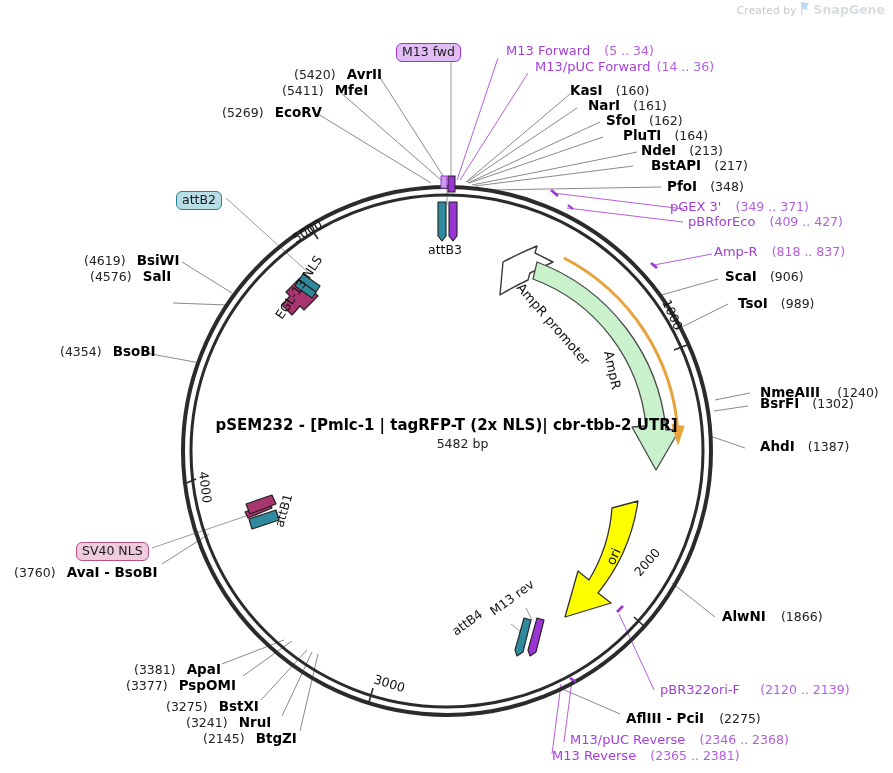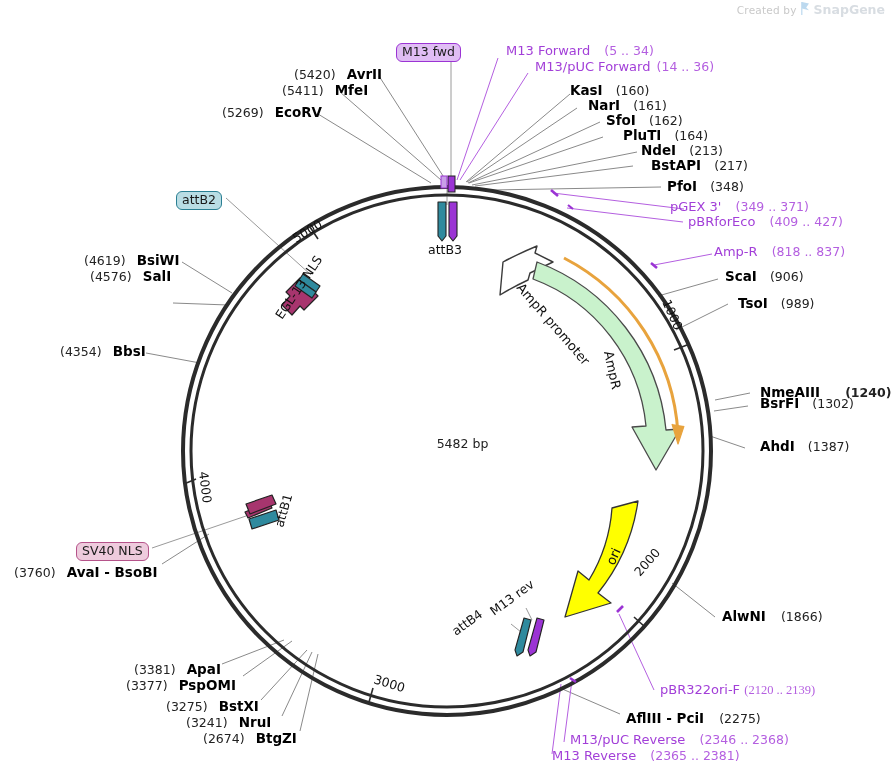--- a/index.html
+++ b/index.html
@@ -243,20 +243,21 @@
 
     <g fill="#111" font-size="12.5" font-family="DejaVu Sans, Liberation Sans, sans-serif">
       <text transform="translate(662,302) rotate(66)">1000</text>
       <text transform="translate(640,577) rotate(-49)">2000</text>
       <text transform="translate(373,683) rotate(17)">3000</text>
       <text transform="translate(199,472) rotate(83)">4000</text>
       <text transform="translate(296,243) rotate(-31)">5000</text>
     </g>
   </svg>
 
+  <div class="plasmid-title" style="left:0;top:416px;width:893px;">pSEM232 - [Pmlc-1 | tagRFP-T (2x NLS)| cbr-tbb-2 UTR]</div>
   <div class="plasmid-bp" style="left:16px;top:436px;width:893px;">5482 bp</div>
 
   <div class="feat-tag tag-purple" style="left:396px;top:43px;">M13 fwd</div>
   <div class="feat-tag tag-teal" style="left:176px;top:191px;">attB2</div>
   <div class="feat-tag tag-pink" style="left:76px;top:542px;">SV40 NLS</div>
 
   <div class="lbl" style="left:294px;top:66px;">
     <span class="pos">(5420)</span>
     <span class="enz" style="margin-left:6px;">AvrII</span>
   </div>
@@ -271,21 +272,21 @@
   <div class="lbl" style="left:84px;top:252px;">
     <span class="pos">(4619)</span>
     <span class="enz" style="margin-left:6px;">BsiWI</span>
   </div>
   <div class="lbl" style="left:90px;top:268px;">
     <span class="pos">(4576)</span>
     <span class="enz" style="margin-left:6px;">SalI</span>
   </div>
   <div class="lbl" style="left:60px;top:343px;">
     <span class="pos">(4354)</span>
-    <span class="enz" style="margin-left:6px;">BbsI</span>
+    <span class="enz" style="margin-left:6px;">BsoBI</span>
   </div>
   <div class="lbl" style="left:14px;top:564px;">
     <span class="pos">(3760)</span>
     <span class="enz" style="margin-left:6px;">AvaI  -  BsoBI</span>
   </div>
   <div class="lbl" style="left:134px;top:661px;">
     <span class="pos">(3381)</span>
     <span class="enz" style="margin-left:6px;">ApaI</span>
   </div>
   <div class="lbl" style="left:126px;top:677px;text-align:center;">
@@ -294,21 +295,21 @@
   </div>
   <div class="lbl" style="left:166px;top:698px;">
     <span class="pos">(3275)</span>
     <span class="enz" style="margin-left:6px;">BstXI</span>
   </div>
   <div class="lbl" style="left:186px;top:714px;">
     <span class="pos">(3241)</span>
     <span class="enz" style="margin-left:6px;">NruI</span>
   </div>
   <div class="lbl" style="left:203px;top:730px;">
-    <span class="pos">(2674)</span>
+    <span class="pos">(2145)</span>
     <span class="enz" style="margin-left:6px;">BtgZI</span>
   </div>
 
   <div class="lbl" style="left:570px;top:82px;">
     <span class="enz">KasI</span>
     <span class="pos" style="margin-left:8px;">(160)</span>
   </div>
   <div class="lbl" style="left:588px;top:97px;">
     <span class="enz">NarI</span>
     <span class="pos" style="margin-left:8px;">(161)</span>
@@ -336,21 +337,21 @@
   <div class="lbl" style="left:725px;top:268px;">
     <span class="enz">ScaI</span>
     <span class="pos" style="margin-left:8px;">(906)</span>
   </div>
   <div class="lbl" style="left:738px;top:295px;">
     <span class="enz">TsoI</span>
     <span class="pos" style="margin-left:8px;">(989)</span>
   </div>
   <div class="lbl" style="left:760px;top:384px;">
     <span class="enz">NmeAIII</span>
-    <span class="pos" style="margin-left:20px;font-weight:bold;">(1240)</span>
+    <span class="pos" style="margin-left:12px;">(1240)</span>
   </div>
   <div class="lbl" style="left:760px;top:395px;">
     <span class="enz">BsrFI</span>
     <span class="pos" style="margin-left:8px;">(1302)</span>
   </div>
   <div class="lbl" style="left:760px;top:438px;">
     <span class="enz">AhdI</span>
     <span class="pos" style="margin-left:8px;">(1387)</span>
   </div>
   <div class="lbl" style="left:722px;top:608px;">
@@ -377,21 +378,21 @@
   <div class="lbl prim" style="left:688px;top:215px;">
     <span>pBRforEco</span>
     <span class="rng" style="margin-left:10px;">(409 .. 427)</span>
   </div>
   <div class="lbl prim" style="left:714px;top:245px;">
     <span>Amp-R</span>
     <span class="rng" style="margin-left:10px;">(818 .. 837)</span>
   </div>
   <div class="lbl prim" style="left:660px;top:683px;">
     <span>pBR322ori-F</span>
-    <span class="rng" style="margin-left:0;font-family:Liberation Serif, serif;">(2120 .. 2139)</span>
+    <span class="rng" style="margin-left:16px;">(2120 .. 2139)</span>
   </div>
   <div class="lbl prim" style="left:570px;top:733px;">
     <span>M13/pUC Reverse</span>
     <span class="rng" style="margin-left:10px;">(2346 .. 2368)</span>
   </div>
   <div class="lbl prim" style="left:552px;top:749px;">
     <span>M13 Reverse</span>
     <span class="rng" style="margin-left:10px;">(2365 .. 2381)</span>
   </div>
 

